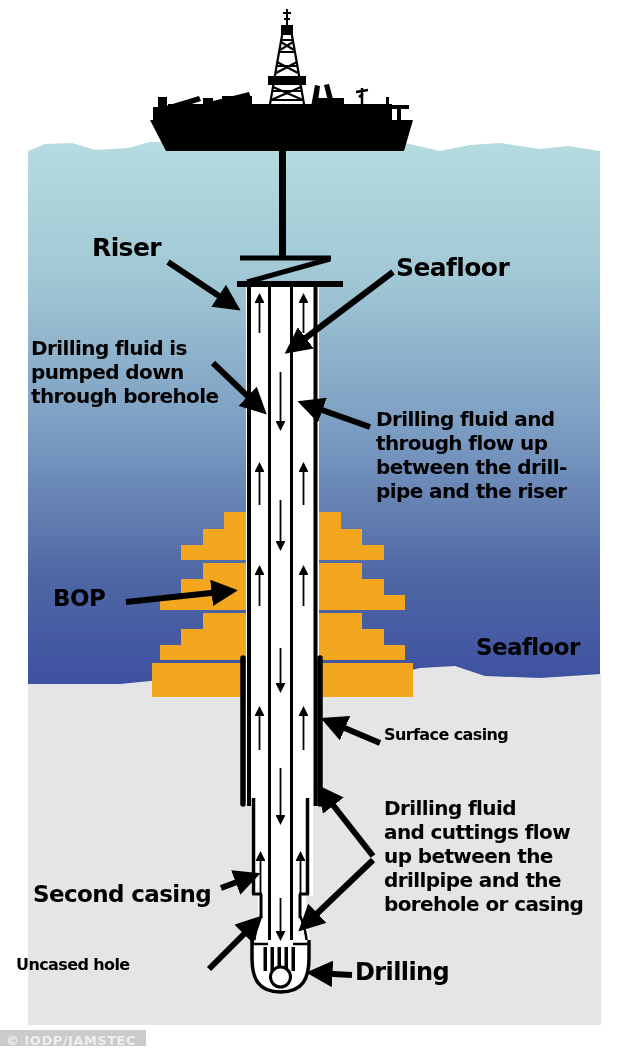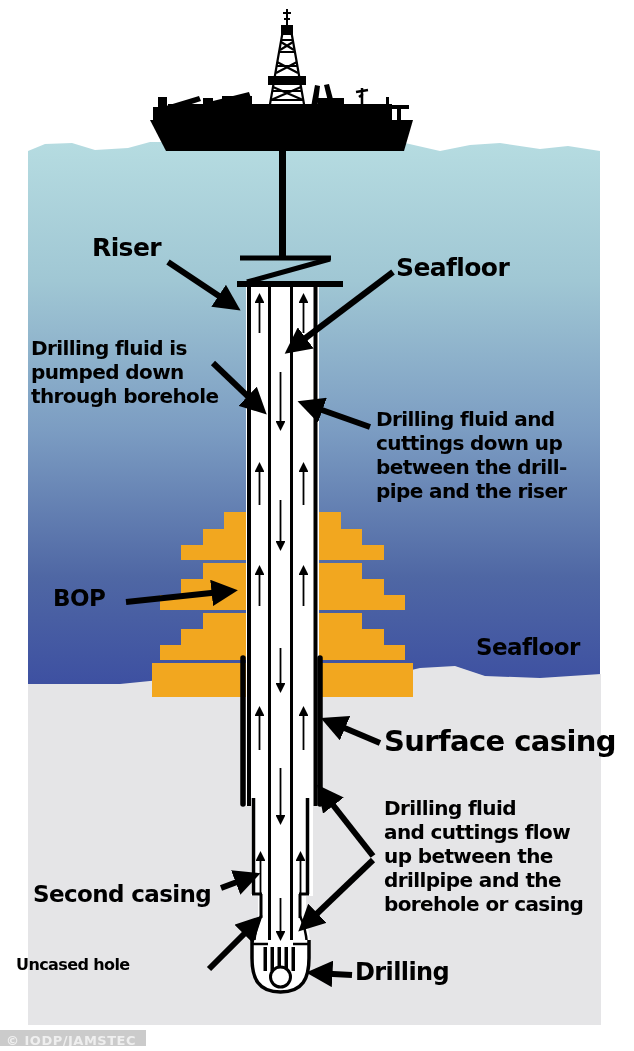--- a/index.html
+++ b/index.html
@@ -191,30 +191,30 @@
   <div class="lbl" style="left:396px;top:254px;font-size:25px;">Seafloor</div>
 
   <div class="lbl block" style="left:31px;top:336px;font-size:20px;">
     <div>Drilling fluid is</div>
     <div>pumped down</div>
     <div>through borehole</div>
   </div>
 
   <div class="lbl block" style="left:376px;top:362px;font-size:20px;margin-top:45px;">
     <div>Drilling fluid and</div>
-    <div>cuttings down up</div>
+    <div>through flow up</div>
     <div>between the drill-</div>
     <div>pipe and the riser</div>
   </div>
 
   <div class="lbl" style="left:53px;top:586px;font-size:23px;">BOP</div>
 
   <div class="lbl" style="left:476px;top:635px;font-size:23px;">Seafloor</div>
 
-  <div class="lbl" style="left:384px;top:726px;font-size:29px;">Surface casing</div>
+  <div class="lbl" style="left:384px;top:726px;font-size:16px;">Surface casing</div>
 
   <div class="lbl block" style="left:384px;top:796px;font-size:20px;">
     <div>Drilling fluid</div>
     <div>and cuttings flow</div>
     <div>up between the</div>
     <div>drillpipe and the</div>
     <div>borehole or casing</div>
   </div>
 
   <div class="lbl" style="left:33px;top:882px;font-size:23px;text-align:right;">Second casing</div>

